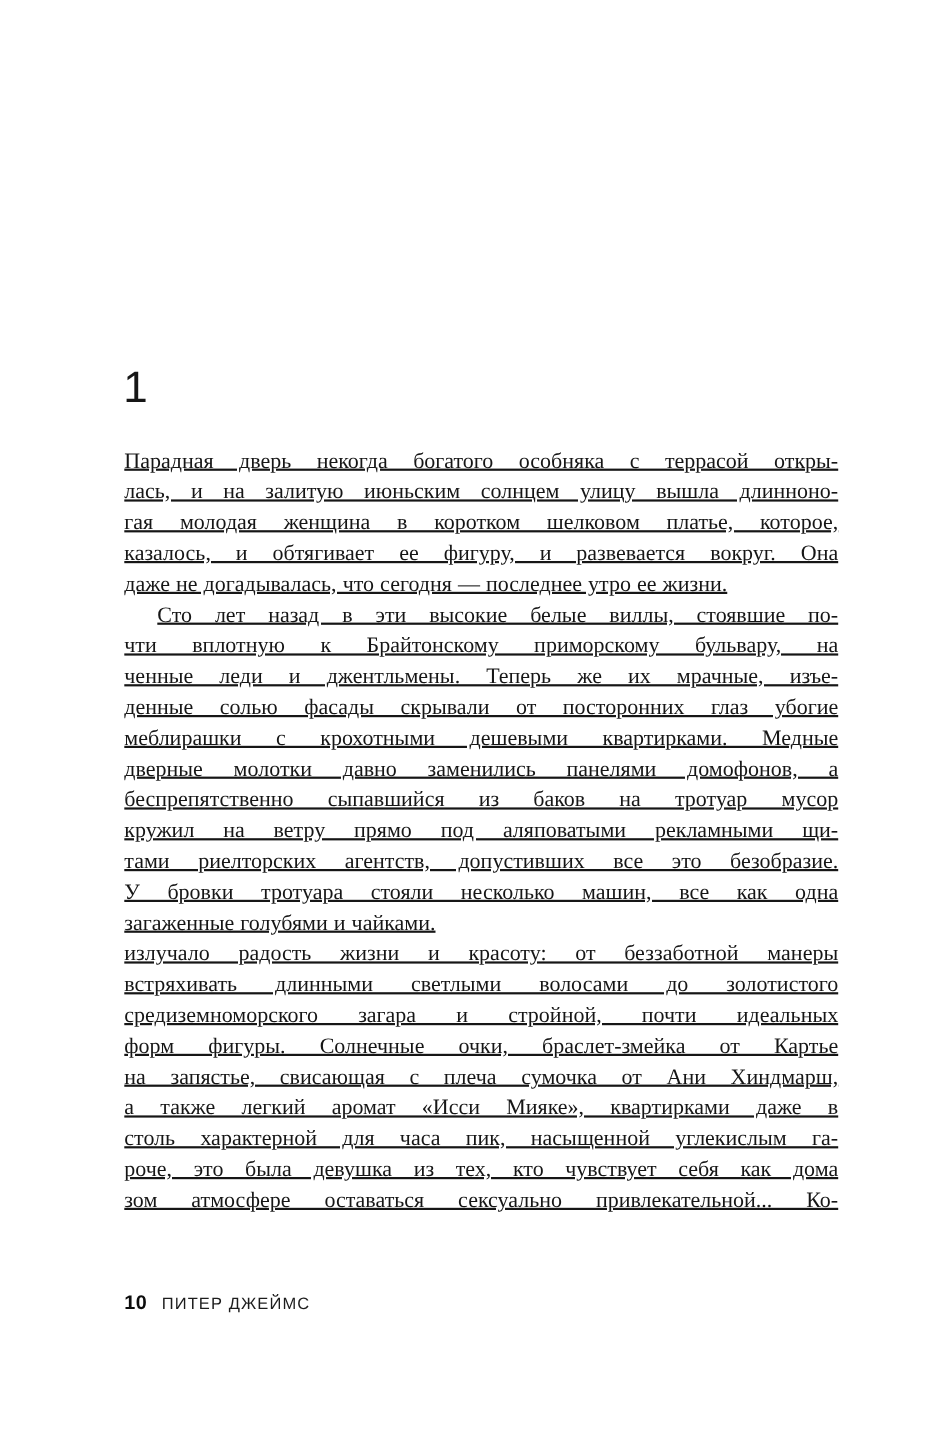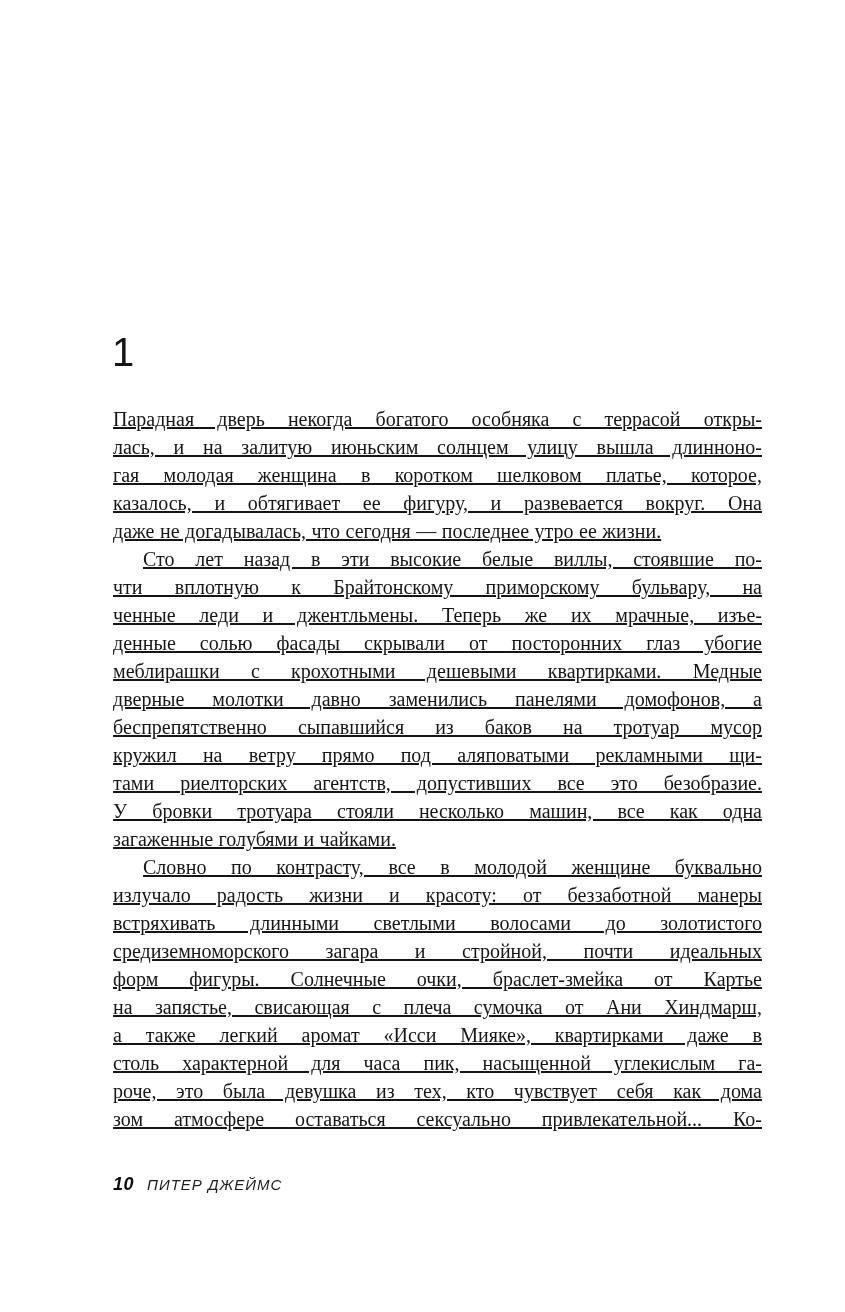--- a/index.html
+++ b/index.html
@@ -54,21 +54,20 @@
     text-indent: 30px;
   }
   .page-footer {
     position: absolute;
     left: 113px;
     top: 1174px;
     width: 649px;
     display: flex;
     align-items: baseline;
     font-family: "Liberation Sans", sans-serif;
-    font-style: italic;
   }
   .page-number {
     font-size: 18px;
     font-weight: 700;
     color: #0d0d0d;
     letter-spacing: 0.5px;
   }
   .running-title {
     margin-left: 13px;
     font-size: 15px;
@@ -99,21 +98,20 @@
         <div class="text-line">денные солью фасады скрывали от посторонних глаз убогие</div>
         <div class="text-line">меблирашки с крохотными дешевыми квартирками. Медные</div>
         <div class="text-line">дверные молотки давно заменились панелями домофонов, а</div>
         <div class="text-line">беспрепятственно сыпавшийся из баков на тротуар мусор</div>
         <div class="text-line">кружил на ветру прямо под аляповатыми рекламными щи-</div>
         <div class="text-line">тами риелторских агентств, допустивших все это безобразие.</div>
         <div class="text-line">У бровки тротуара стояли несколько машин, все как одна</div>
         <div class="text-line para-end">загаженные голубями и чайками.</div>
       </div>
       <div class="paragraph">
-        <div class="text-line indent">Словно по контрасту, все в молодой женщине буквально</div>
         <div class="text-line">излучало радость жизни и красоту: от беззаботной манеры</div>
         <div class="text-line">встряхивать длинными светлыми волосами до золотистого</div>
         <div class="text-line">средиземноморского загара и стройной, почти идеальных</div>
         <div class="text-line">форм фигуры. Солнечные очки, браслет-змейка от Картье</div>
         <div class="text-line">на запястье, свисающая с плеча сумочка от Ани Хиндмарш,</div>
         <div class="text-line">а также легкий аромат «Исси Мияке», квартирками даже в</div>
         <div class="text-line">столь характерной для часа пик, насыщенной углекислым га-</div>
         <div class="text-line">роче, это была девушка из тех, кто чувствует себя как дома</div>
         <div class="text-line">зом атмосфере оставаться сексуально привлекательной... Ко-</div>
       </div>

